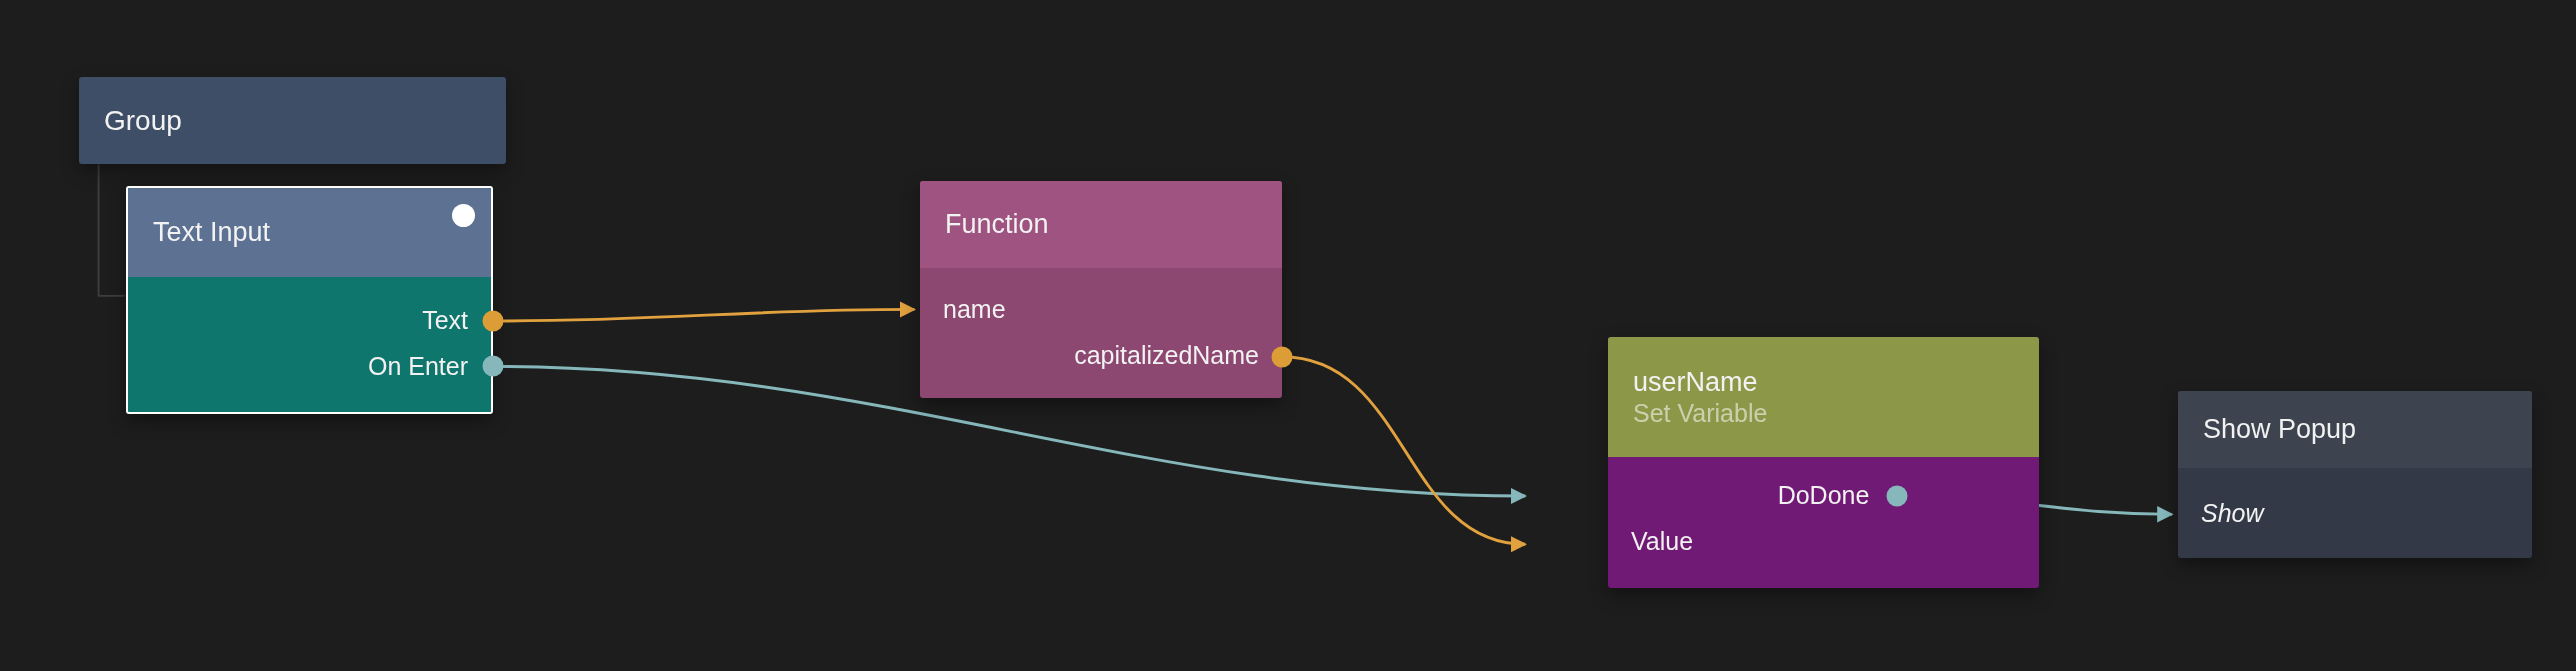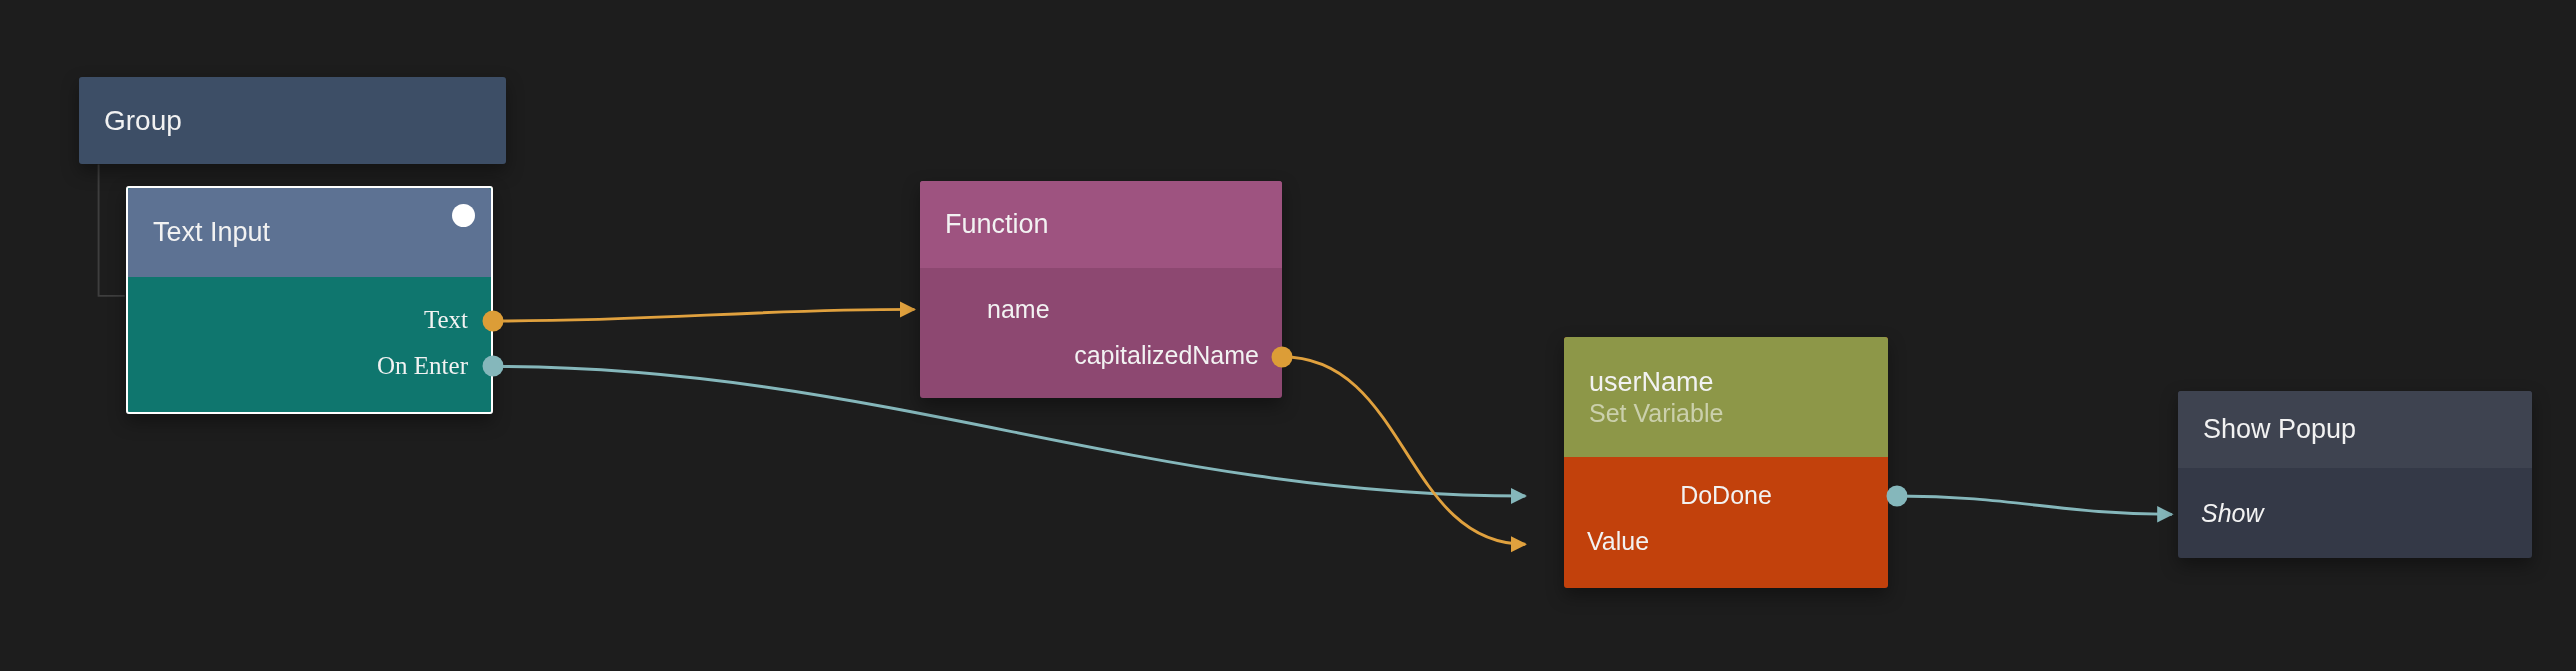--- a/index.html
+++ b/index.html
@@ -43,39 +43,39 @@
   }
   .node-group .hdr { height:87px; font-size:28px; }
 
   
   .node-textinput {
     left:126px; top:186px; width:367px; height:228px;
     background:#0f766e;
     border:2.9px solid #ffffff;
   }
   .node-textinput .hdr { height:89px; background:#5d7293; }
-  .node-textinput .body { padding-top:20px;font-family:Liberation Serif, serif; }
+  .node-textinput .body { padding-top:20px; }
   .status-dot {
     position:absolute; right:16.4px; top:16.4px;
     width:23px; height:23px; border-radius:50%;
     background:#ffffff;
   }
 
   
   .node-function {
     left:920px; top:181px; width:362px; height:217px;
     background:#8d4871;
   }
   .node-function .hdr { height:87px; background:#9e5380; }
-  .node-function .body { padding-top:18.4px;margin-left:44px; }
+  .node-function .body { padding-top:18.4px; }
 
   
   .node-setvar {
-    left:1564px; top:337px; width:324px; height:251px;
-    background:#c2410c;
+    left:1608px; top:337px; width:431px; height:251px;
+    background:#701a75;
   }
   .node-setvar .hdr {
     height:120px; background:#8d9748;
     flex-direction:column; align-items:flex-start; justify-content:center;
   }
   .node-setvar .subtitle {
     font-size:25px; color:rgba(255,255,255,0.55); margin-top:1px;
   }
   .node-setvar .body { padding-top:15.5px; }
 

